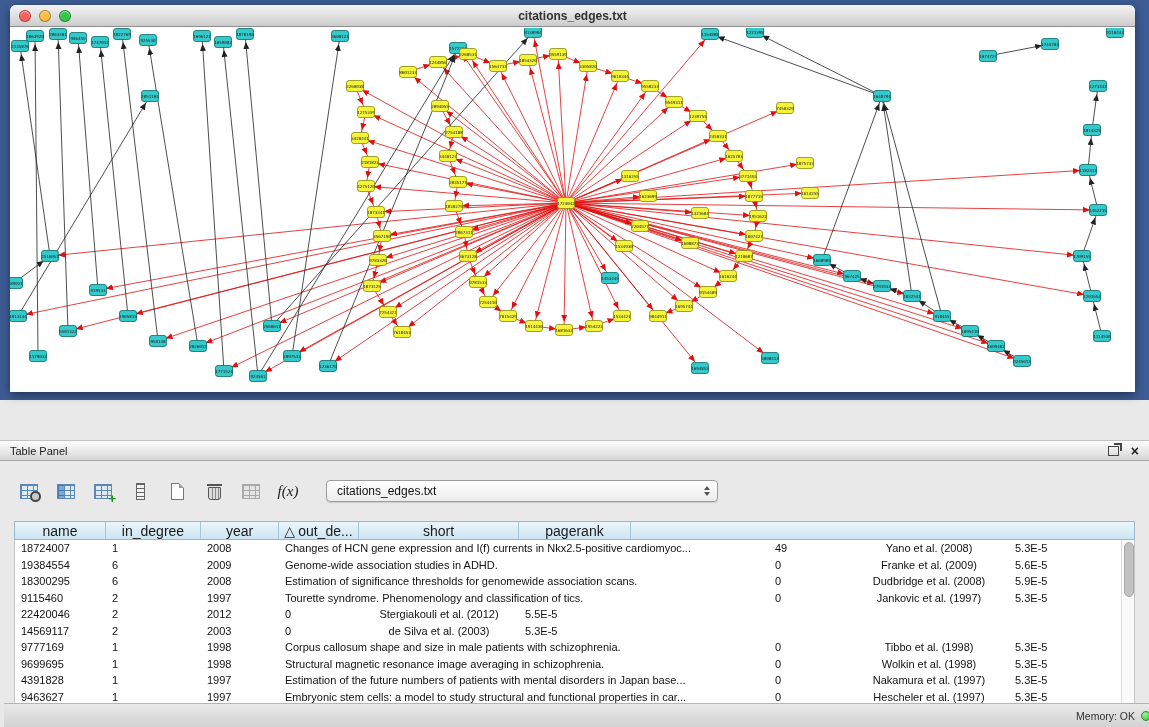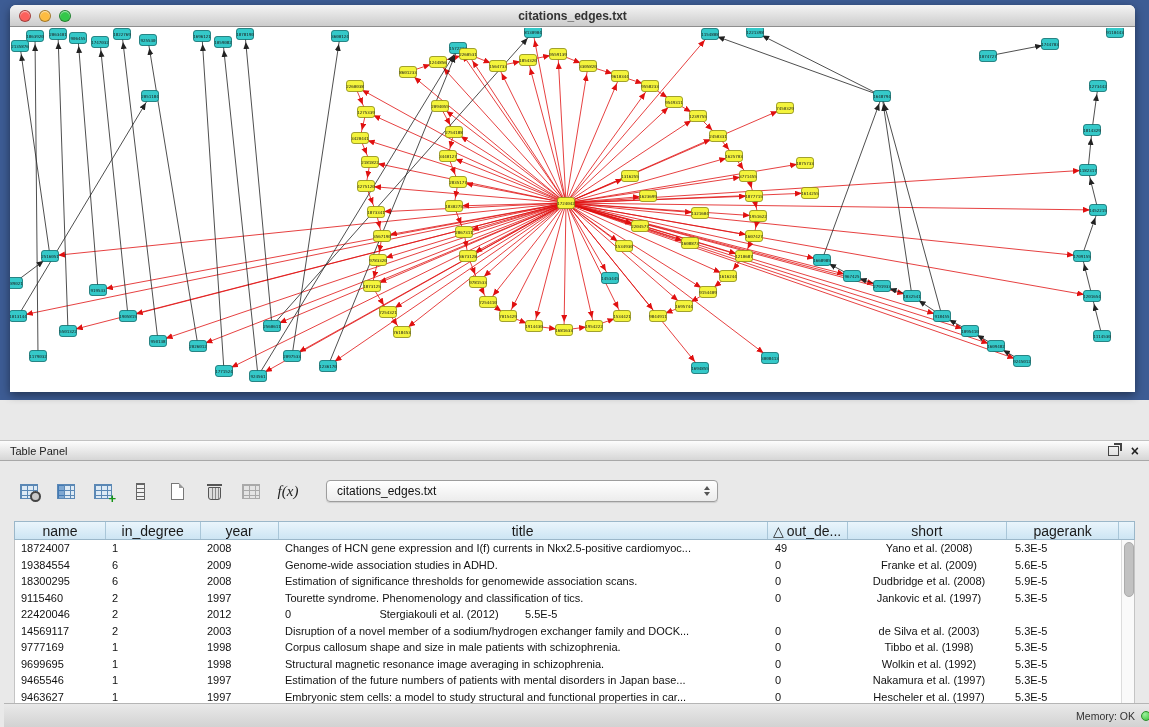--- a/index.html
+++ b/index.html
@@ -775,23 +775,20 @@
     <div class="thead" id="tbl-header">
         <div class="th c0">
           <span>name</span>
         </div>
         <div class="th c1">
           <span>in_degree</span>
         </div>
         <div class="th c2">
           <span>year</span>
         </div>
-        <div class="th c3">
-          <span>title</span>
-        </div>
         <div class="th c4">
           <span>△</span>
           <span>out_de...</span>
         </div>
         <div class="th c5">
           <span>short</span>
         </div>
         <div class="th c6">
           <span>pagerank</span>
         </div>
@@ -840,45 +837,44 @@
             <div class="td c1">2</div>
             <div class="td c2">2012</div>
             <div class="td c4">0</div>
             <div class="td c5">Stergiakouli et al. (2012)</div>
             <div class="td c6">5.5E-5</div>
           </div>
           <div class="tr">
             <div class="td c0">14569117</div>
             <div class="td c1">2</div>
             <div class="td c2">2003</div>
-            <div class="td c3">Disruption of a novel member of a sodium/hydrogen exchanger family and DOCK...</div>
             <div class="td c4">0</div>
             <div class="td c5">de Silva et al. (2003)</div>
             <div class="td c6">5.3E-5</div>
           </div>
           <div class="tr">
             <div class="td c0">9777169</div>
             <div class="td c1">1</div>
             <div class="td c2">1998</div>
             <div class="td c3">Corpus callosum shape and size in male patients with schizophrenia.</div>
             <div class="td c4">0</div>
             <div class="td c5">Tibbo et al. (1998)</div>
             <div class="td c6">5.3E-5</div>
           </div>
           <div class="tr">
             <div class="td c0">9699695</div>
             <div class="td c1">1</div>
             <div class="td c2">1998</div>
             <div class="td c3">Structural magnetic resonance image averaging in schizophrenia.</div>
             <div class="td c4">0</div>
-            <div class="td c5">Wolkin et al. (1992)</div>
+            <div class="td c5">Wolkin et al. (1998)</div>
             <div class="td c6">5.3E-5</div>
           </div>
           <div class="tr">
-            <div class="td c0">9465546</div>
+            <div class="td c0">4391828</div>
             <div class="td c1">1</div>
             <div class="td c2">1997</div>
             <div class="td c3">Estimation of the future numbers of patients with mental disorders in Japan base...</div>
             <div class="td c4">0</div>
             <div class="td c5">Nakamura et al. (1997)</div>
             <div class="td c6">5.3E-5</div>
           </div>
           <div class="tr">
             <div class="td c0">9463627</div>
             <div class="td c1">1</div>

